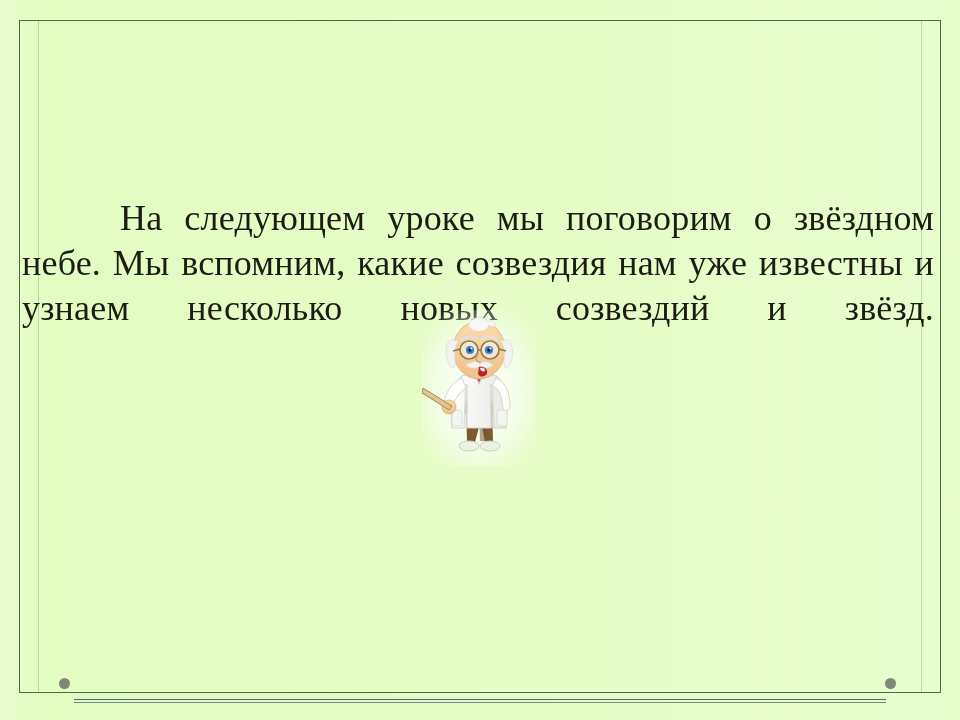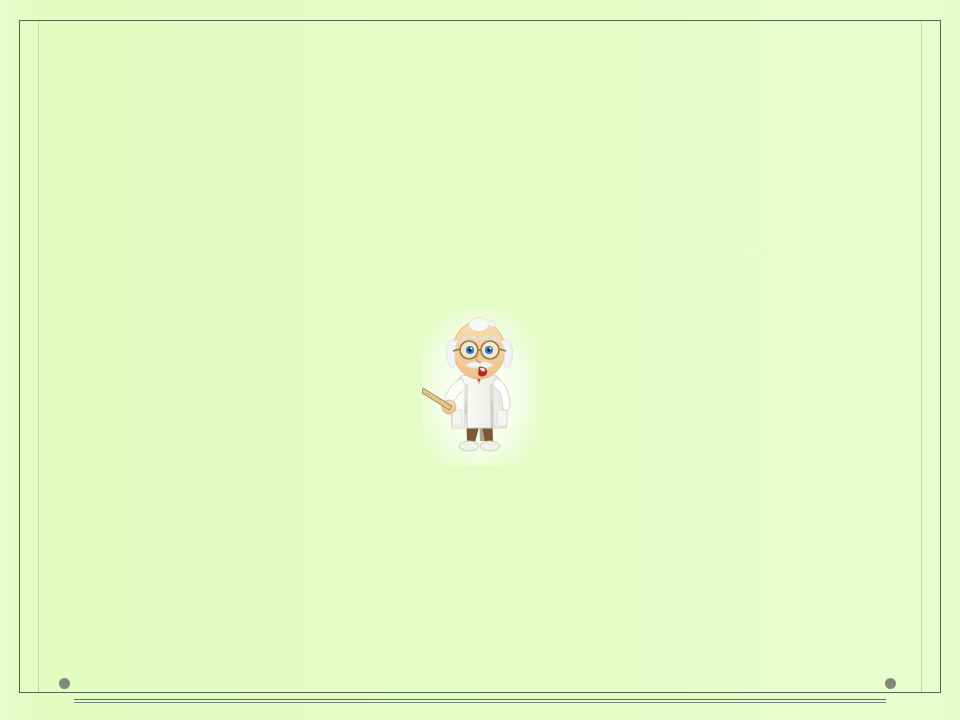--- a/index.html
+++ b/index.html
@@ -130,20 +130,21 @@
 <body>
 
 <div class="slide">
 
   <div class="slide-wash"></div>
 
   <div class="frame"></div>
   <div class="frame-inner-line"></div>
   <div class="frame-inner-line-right"></div>
 
+  <p class="body-text">На следующем уроке мы поговорим о звёздном небе. Мы вспомним, какие созвездия нам уже известны и узнаем несколько новых созвездий и звёзд.</p>
 
   <div class="illustration">
     <svg width="114" height="156" viewBox="0 0 114 156" xmlns="http://www.w3.org/2000/svg">
 
       <defs>
         <radialGradient id="vg" cx="50%" cy="52%" r="62%">
           <stop offset="0%" stop-color="#ffffff" stop-opacity="0.95"></stop>
           <stop offset="62%" stop-color="#ffffff" stop-opacity="0.55"></stop>
           <stop offset="100%" stop-color="#ffffff" stop-opacity="0"></stop>
         </radialGradient>

